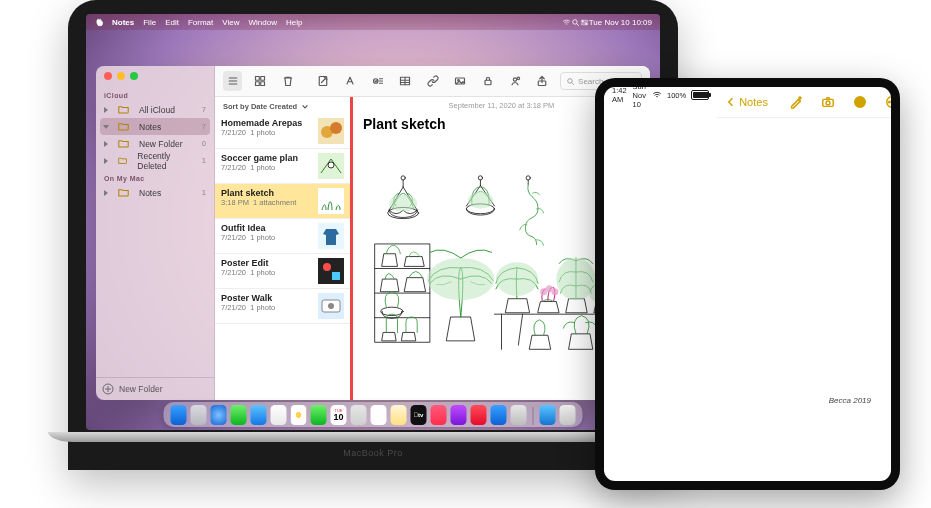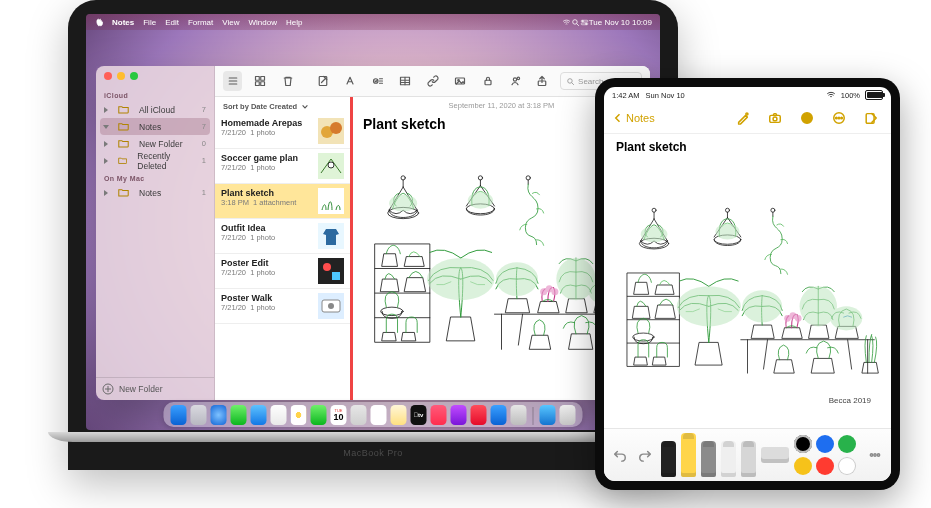--- a/index.html
+++ b/index.html
@@ -66,40 +66,40 @@
   .sketch-wrap svg{width:100%;height:100%}
 
   
   .dock{position:absolute;left:50%;bottom:3px;transform:translateX(-50%);display:flex;align-items:flex-end;gap:4px;
       padding:3px 7px 2px;border-radius:10px;background:rgba(255,255,255,.35);backdrop-filter:blur(8px);box-shadow:0 2px 6px rgba(0,0,0,.2)}
   .dicon{width:16px;height:20px;border-radius:4.5px}
   .dicon.sep{width:1px;height:18px;background:rgba(0,0,0,.25);border-radius:0;margin:0 2px}
 
   
   .ipad-frame{position:absolute;left:595px;top:78px;width:305px;height:412px;border-radius:20px;background:#0b0b0b;box-shadow:0 12px 36px rgba(0,0,0,.35)}
-  .ipad-screen{position:absolute;left:9px;top:9px;right:9px;bottom:9px;border-radius:11px;overflow:hidden;background:#fff;display:flex;flex-direction:column}
+  .ipad-screen{position:absolute;left:9px;top:9px;right:9px;bottom:9px;border-radius:11px;overflow:hidden;background:#fff;display:flex;flex-direction:row}
   .ipad-status{height:16px;display:flex;align-items:center;gap:6px;padding:0 8px;font-size:7.5px;color:#1a1a1a}
   .ipad-status .right{margin-left:auto;display:flex;align-items:center;gap:5px}
   .wifi{width:10px;height:10px;fill:none;stroke:#1a1a1a;stroke-width:1.3}
   .batt{width:16px;height:8px;border:1px solid #1a1a1a;border-radius:2px;position:relative}
   .batt::before{content:"";position:absolute;left:1px;top:1px;bottom:1px;width:100%;background:#1a1a1a;border-radius:1px}
   .batt::after{content:"";position:absolute;right:-3px;top:2px;width:2px;height:4px;background:#1a1a1a;border-radius:0 1px 1px 0}
 
   .ipad-top{height:30px;display:flex;align-items:center;gap:8px;padding:0 8px;border-bottom:1px solid #eee}
   .back{display:flex;align-items:center;gap:2px;color:#d1a200;font-size:11px}
   .back svg{width:12px;height:12px;fill:none;stroke:#d1a200;stroke-width:2}
   .ipad-top .sp{flex:1}
   .ipad-tbtn{width:24px;height:24px;border-radius:12px;display:flex;align-items:center;justify-content:center}
   .ipad-tbtn svg{width:14px;height:14px;fill:none;stroke:#d1a200;stroke-width:1.7;stroke-linecap:round;stroke-linejoin:round}
   .ipad-tbtn.filled svg{fill:#d1a200;stroke:#d1a200}
 
   .ipad-doctitle{font-size:12px;font-weight:700;padding:6px 12px 0}
   .ipad-sketch{flex:1;padding:4px 10px 0}
   .ipad-sketch svg{width:100%;height:100%}
-  .sig{position:absolute;right:20px;bottom:76px;font-size:8px;color:#444}
+  .sig{position:absolute;right:20px;bottom:76px;font-size:8px;font-style:italic;color:#444}
 
   
   .markup{height:52px;display:flex;align-items:center;gap:5px;padding:0 6px;border-top:1px solid #e6e6e6;background:linear-gradient(#fdfdfd,#f2f2f2)}
   .mk-redo,.mk-more{width:22px;height:22px;display:flex;align-items:center;justify-content:center}
   .mk-redo svg,.mk-more svg{width:14px;height:14px;fill:none;stroke:#8a8a8a;stroke-width:1.7;stroke-linecap:round;stroke-linejoin:round}
   .tools{display:flex;align-items:flex-end;gap:5px}
   .tool{width:15px;height:36px;border-radius:4px 4px 2px 2px;position:relative;box-shadow:inset 0 -4px 0 rgba(0,0,0,.12)}
   .tool::after{content:"";position:absolute;left:2px;right:2px;top:0;height:6px;border-radius:4px 4px 0 0;background:rgba(0,0,0,.12)}
   .tool.sel{height:44px}
   .tool.ruler{width:28px;height:16px;border-radius:3px;background:#dcdcdc;align-self:center}

